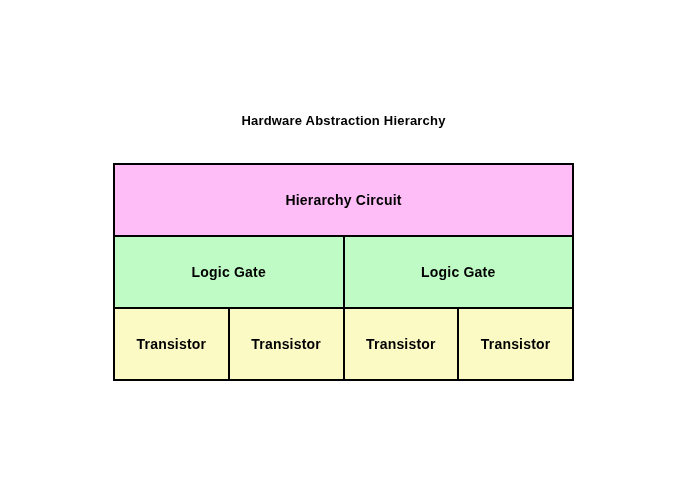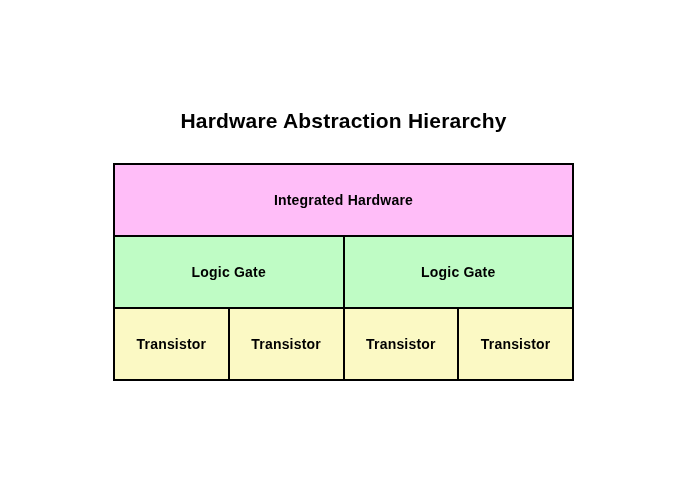--- a/index.html
+++ b/index.html
@@ -13,21 +13,21 @@
     position: relative;
     width: 683px; height: 483px;
     background: #ffffff;
   }
   .diagram-title {
     position: absolute;
     left: 113px; top: 110px;
     width: 461px; height: 22px;
     line-height: 22px;
     text-align: center;
-    font-size: 21px;
+    font-size: 13px;
     font-weight: 700;
     letter-spacing: 0.2px;
     color: #000000;
   }
   .hierarchy {
     position: absolute;
     left: 113px; top: 163px;
     width: 461px; height: 218px;
     background: #000000;          
     padding: 2px;
@@ -56,21 +56,21 @@
 </head>
 <body>
 
 <div class="canvas">
 
   <div class="diagram-title">Hardware Abstraction Hierarchy</div>
 
   <div class="hierarchy">
 
     <div class="level">
-      <div class="cell" style="background: rgb(255, 189, 248);">Integrated Hardware</div>
+      <div class="cell" style="background: rgb(255, 189, 248);">Hierarchy Circuit</div>
     </div>
 
     <div class="level">
       <div class="cell" style="background: rgb(191, 252, 197);">Logic Gate</div>
       <div class="cell" style="background: rgb(191, 252, 197);">Logic Gate</div>
     </div>
 
     <div class="level">
       <div class="cell" style="background: rgb(251, 249, 196);">Transistor</div>
       <div class="cell" style="background: rgb(251, 249, 196);">Transistor</div>

